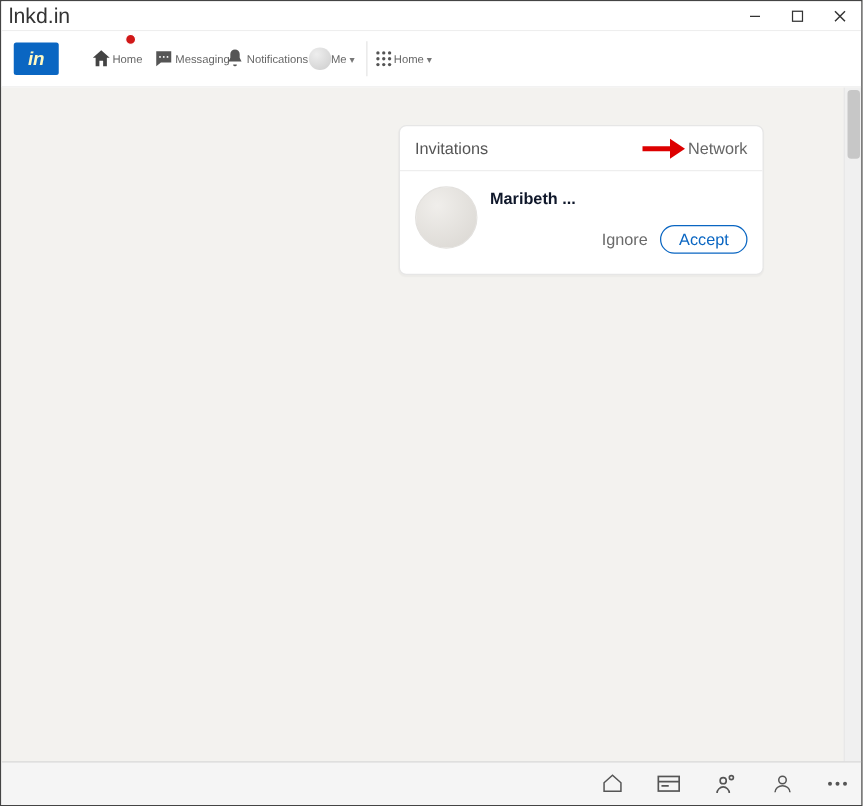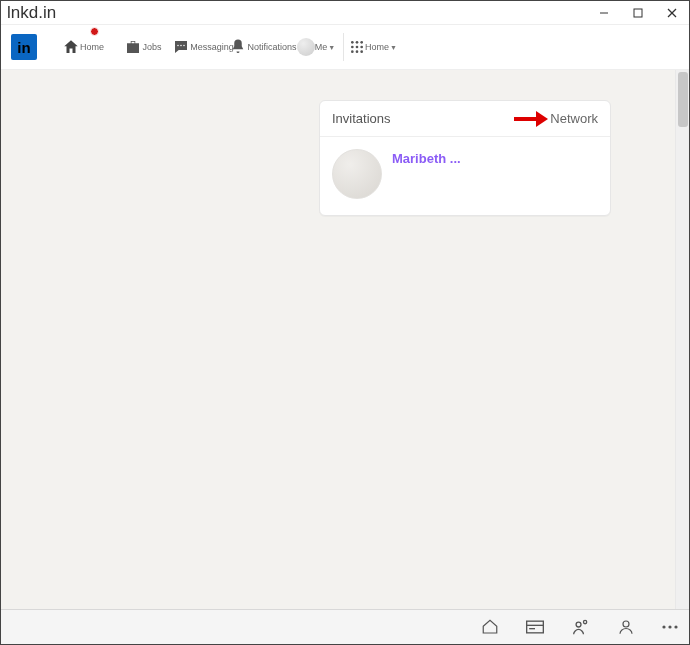--- a/index.html
+++ b/index.html
@@ -36,31 +36,32 @@
   
   .nav {
     height: 45px;
     background: #fff;
     display: flex;
     align-items: stretch;
     border-bottom: 1px solid #eee;
     padding-left: 10px;
   }
   .logo {
-    width: 26px;
+    width: 36px;
     height: 26px;
     background: #0a66c2;
-    color: #000000;
+    color: #fef9c3;
     font-weight: 700;
     font-size: 15px;
     display: flex;
     align-items: center;
     justify-content: center;
     border-radius: 2px;
     margin: 9px 16px 0 0;
+    font-style: italic;
   }
   .nav-item {
     display: flex;
     flex-direction: row;
     align-items: center;
     justify-content: center;
     width: 60px;
     font-size: 9px;
     color: #666;
     cursor: pointer;
@@ -175,21 +176,21 @@
     border-radius: 50%;
     background: radial-gradient(circle at 35% 30%, #f0eeeb, #d9d6d1);
     border: 1px solid #e3e1de;
     flex-shrink: 0;
     margin-right: 10px;
   }
   .inv-info { flex: 1; }
   .inv-name {
     font-size: 13px;
     font-weight: 600;
-    color: #8b5cf6;
+    color: #0f172a;
     margin-top: 2px;
   }
   .inv-actions {
     display: flex;
     align-items: center;
     gap: 10px;
     margin-top: 14px;
     justify-content: flex-end;
   }
   .ignore {
@@ -253,28 +254,20 @@
     <span class="icon">
       <svg width="18" height="18" viewBox="0 0 24 24" fill="#444">
           <path d="M12 3l9 8h-3v9h-4v-6H10v6H6v-9H3z"></path>
         </svg>
     </span>
     <span class="badge"></span>
     <span class="lbl">Home</span>
   </div>
 
 
-  <div class="nav-item">
-    <span class="icon">
-      <svg width="18" height="18" viewBox="0 0 24 24" fill="#555">
-          <path d="M9 4h6v3h5v13H4V7h5zM10 5v2h4V5z"></path>
-        </svg>
-    </span>
-    <span class="lbl">Jobs</span>
-  </div>
 
   <div class="nav-item">
     <span class="icon">
       <svg width="18" height="18" viewBox="0 0 24 24" fill="#555">
           <path d="M4 4h16v12H9l-5 4z"></path>
           <circle cx="8" cy="10" r="1" fill="#fff"></circle>
           <circle cx="12" cy="10" r="1" fill="#fff"></circle>
           <circle cx="16" cy="10" r="1" fill="#fff"></circle>
         </svg>
     </span>
@@ -328,20 +321,24 @@
       <span class="arrow">
         <span class="shaft"></span>
           <span class="head"></span>
       </span>
       <span class="manage">Network</span>
     </div>
     <div class="inv-row">
       <div class="avatar"></div>
       <div class="inv-info">
         <div class="inv-name">Maribeth ...</div>
+        <div class="inv-actions">
+          <span class="ignore">Ignore</span>
+          <span class="accept">Accept</span>
+        </div>
       </div>
     </div>
   </div>
 </div>
 
 <div class="taskbar">
   <span class="tbicon">
     <svg width="18" height="18" viewBox="0 0 24 24" fill="none" stroke="#555" stroke-width="1.6">
         <path d="M3 11l9-8 9 8v9H3z"></path>
       </svg>

